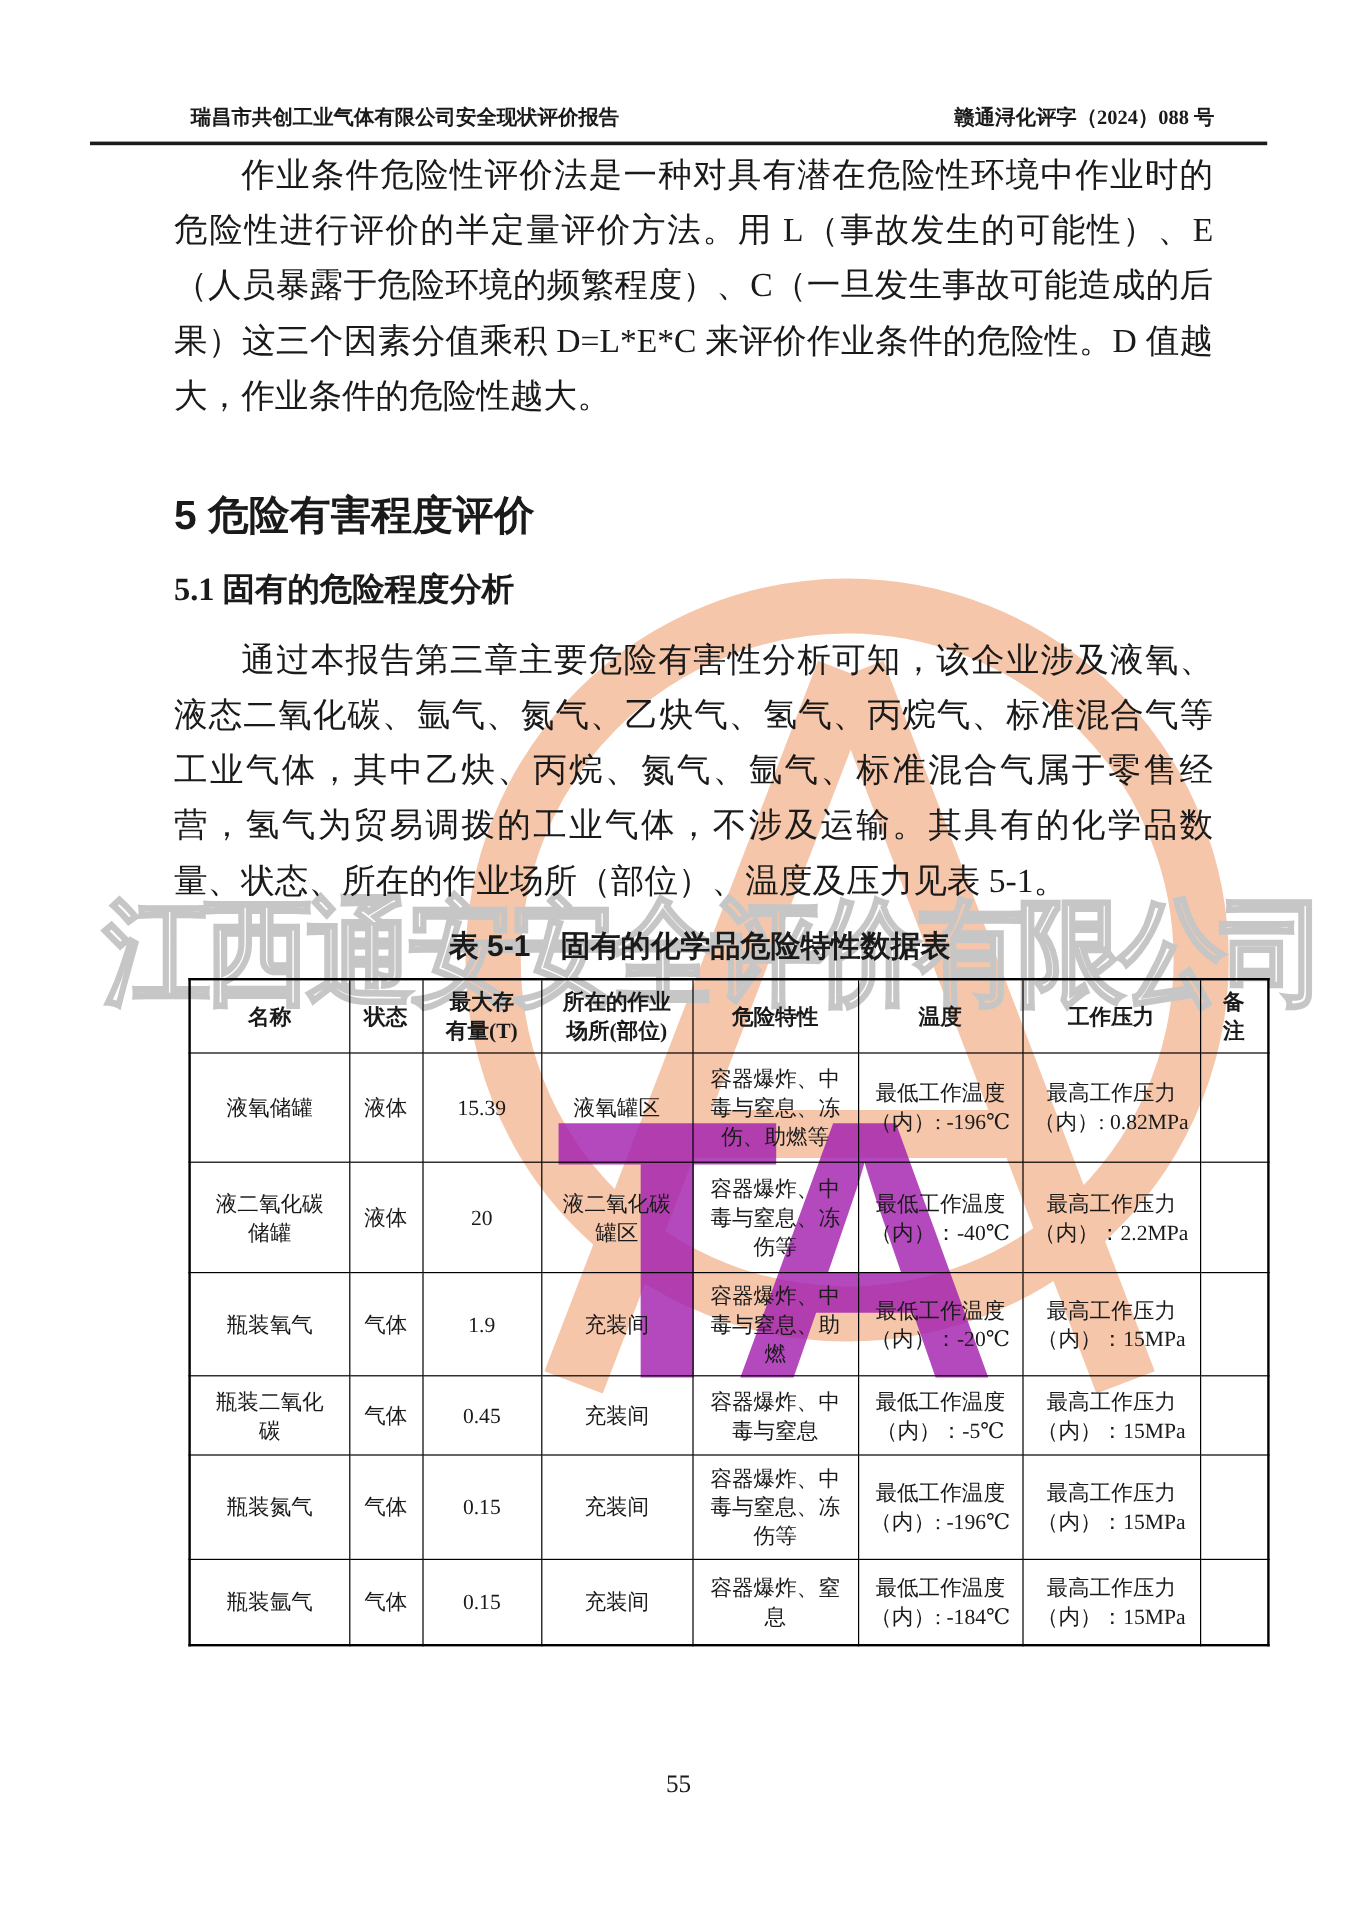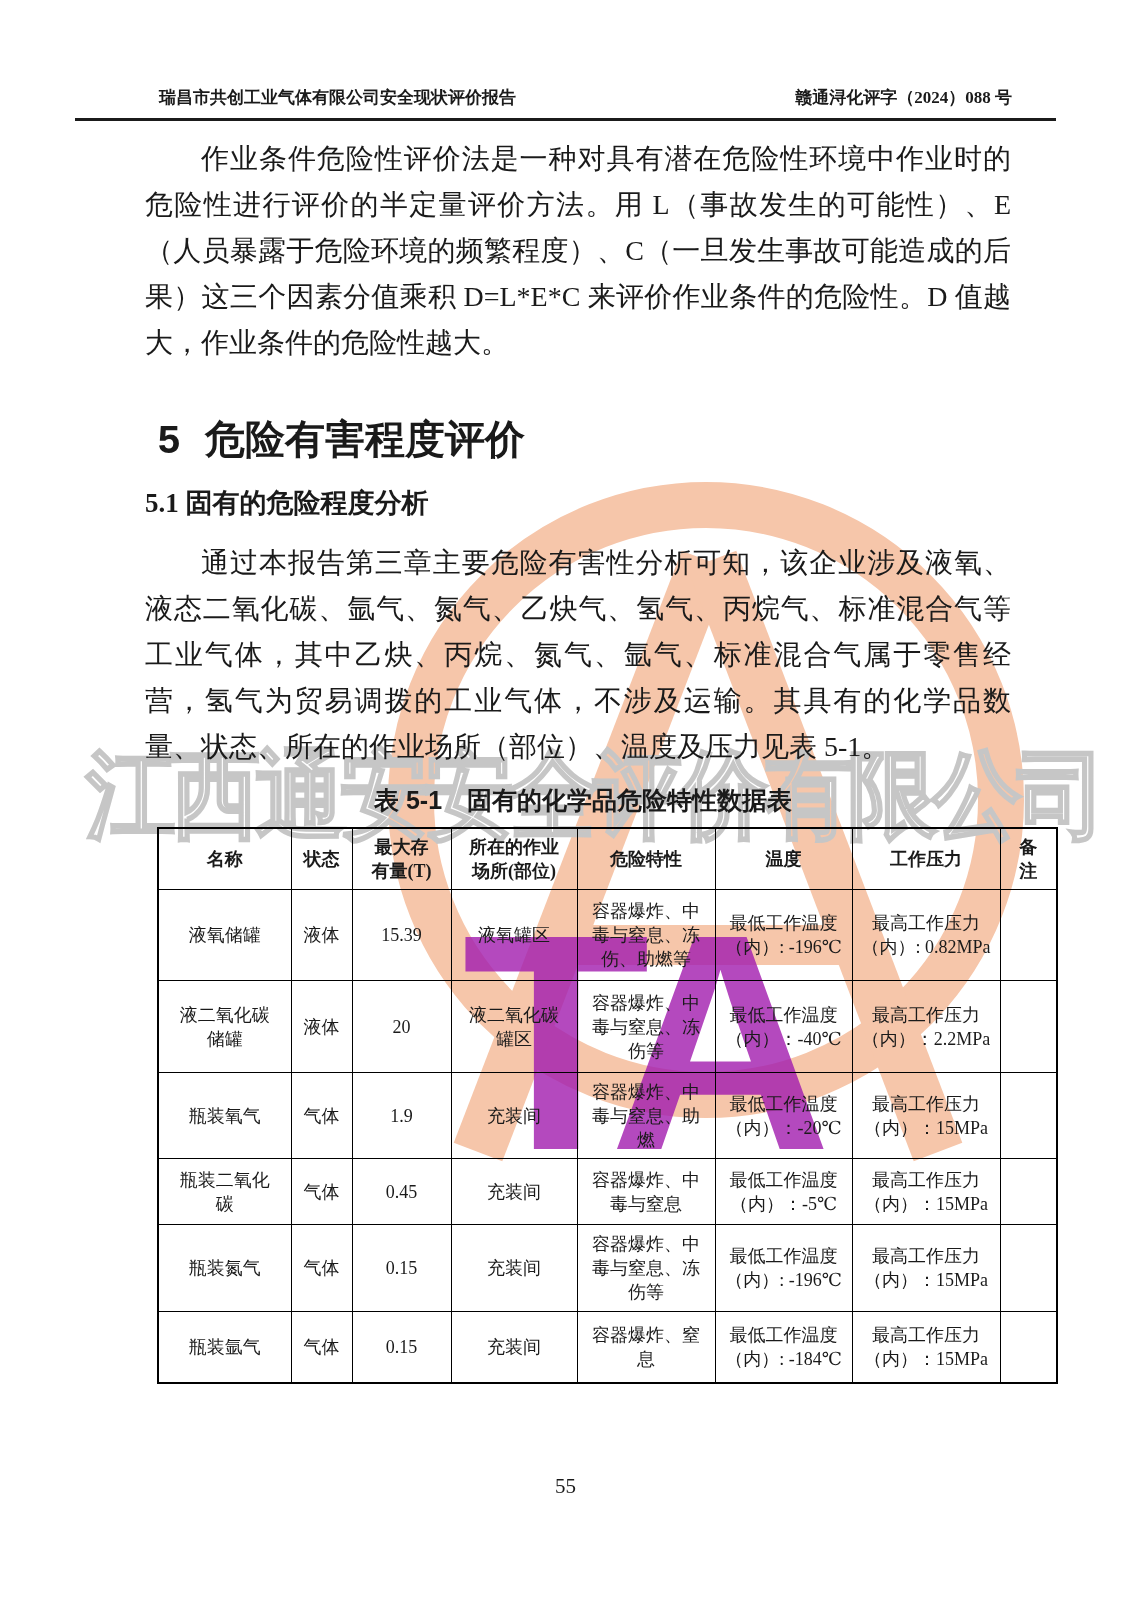--- a/index.html
+++ b/index.html
@@ -38,28 +38,28 @@
   .doc-header{
     position:absolute;top:86px;left:75px;width:981px;z-index:2;
     border-bottom:3px solid #1b1b1b;padding-bottom:9px;
     display:flex;justify-content:space-between;align-items:center;
     font-size:17px;font-weight:bold;font-family:Liberation Serif, serif;
   }
   .doc-header .left{padding-left:84px;}
   .doc-header .right{padding-right:44px;}
 
   
-  .content{position:absolute;top:136px;left:145px;width:866px;z-index:2;}
+  .content{position:absolute;top:124px;left:145px;width:866px;z-index:2;}
   .body-par{
     margin:0;font-size:28px;line-height:46px;
     text-indent:2em;text-align:justify;
   }
   .h-ch5{
-    margin:58px 0 0 12px;font-size:40px;line-height:37px;font-weight:bold;
-    font-family:Liberation Mono, monospace;
+    margin:58px 0 0 0;font-size:34px;line-height:37px;font-weight:bold;
+    font-family:Liberation Sans, sans-serif;
   }
   .h-sec51{
     margin:26px 0 0 0;font-size:27px;line-height:33px;font-weight:bold;
   }
   .par2{margin-top:20px;}
   .tbl-caption{
     margin:14px 0 0 28px;width:820px;text-align:center;
     font-size:25px;font-weight:bold;
     font-family:"Liberation Sans","DejaVu Sans",sans-serif;
   }

